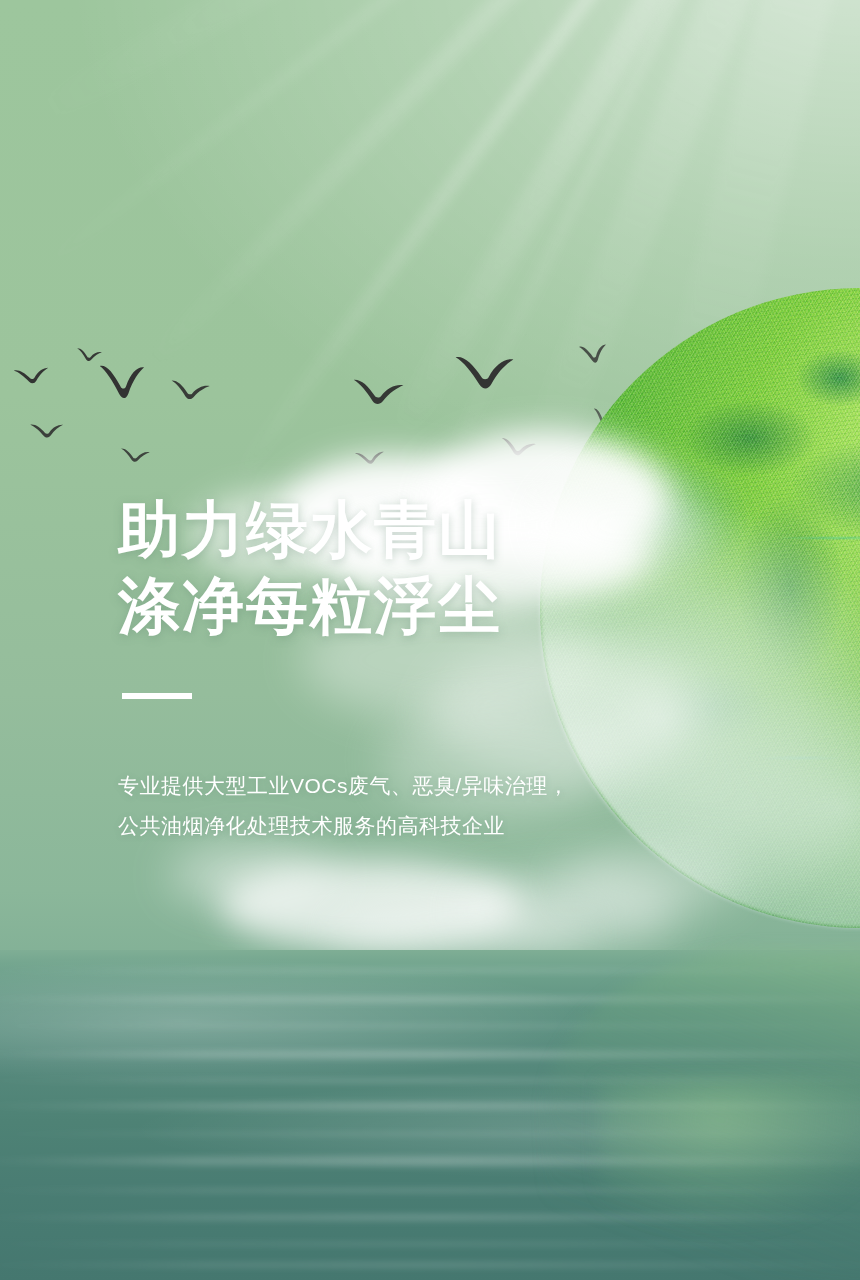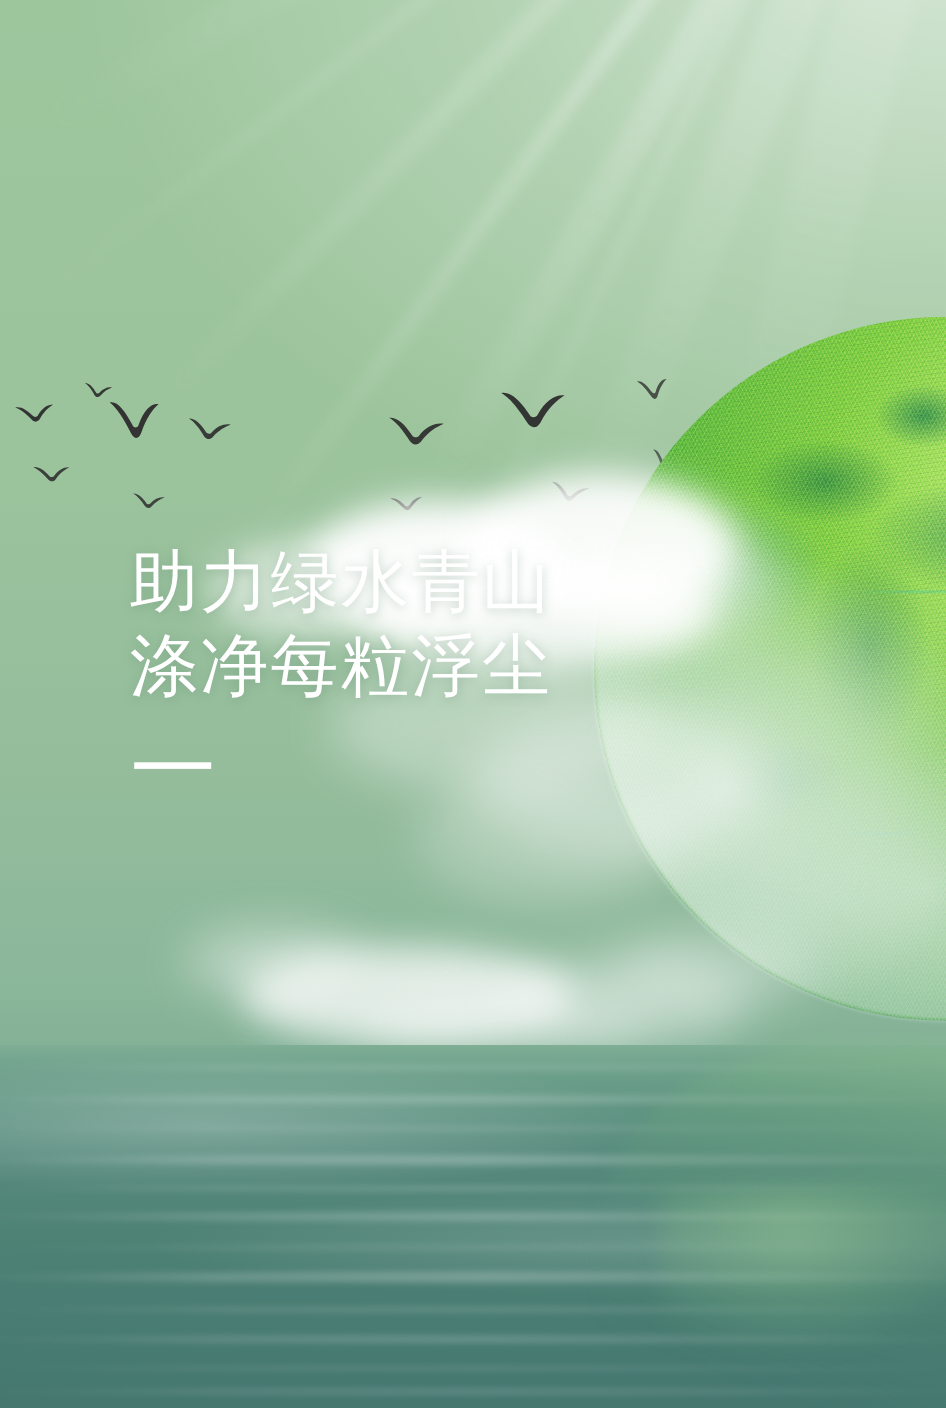--- a/index.html
+++ b/index.html
@@ -162,21 +162,21 @@
   
   .birds { position:absolute; left:0; top:330px; width:460px; height:140px; }
   .bird { position:absolute; }
 
   
   .content { position:absolute; left:0; top:0; width:860px; height:1280px; }
   .headline {
     position:absolute; left:118px; top:492px;
     color:#ffffff;
     font-size:62px;
-    font-weight:normal;
+    font-weight:bold;
     line-height:76px;
     letter-spacing:2px;
     white-space:pre;
     text-shadow:0 2px 10px rgba(90,130,105,0.35);
   }
   .divider {
     position:absolute; left:122px; top:693px;
     width:70px; height:6px;
     background:#ffffff;
   }
@@ -304,16 +304,18 @@
   <div class="reflection"></div>
   <div class="reflection2"></div>
 
   <div class="content">
 
     <div class="headline"><span>助力绿水青山</span>
 <span>涤净每粒浮尘</span></div>
 
     <div class="divider"></div>
 
+    <div class="subtitle"><span>专业提供大型工业VOCs废气、恶臭/异味治理，</span>
+<span>公共油烟净化处理技术服务的高科技企业</span></div>
 
   </div>
 
 </div>
 
 </body></html>

